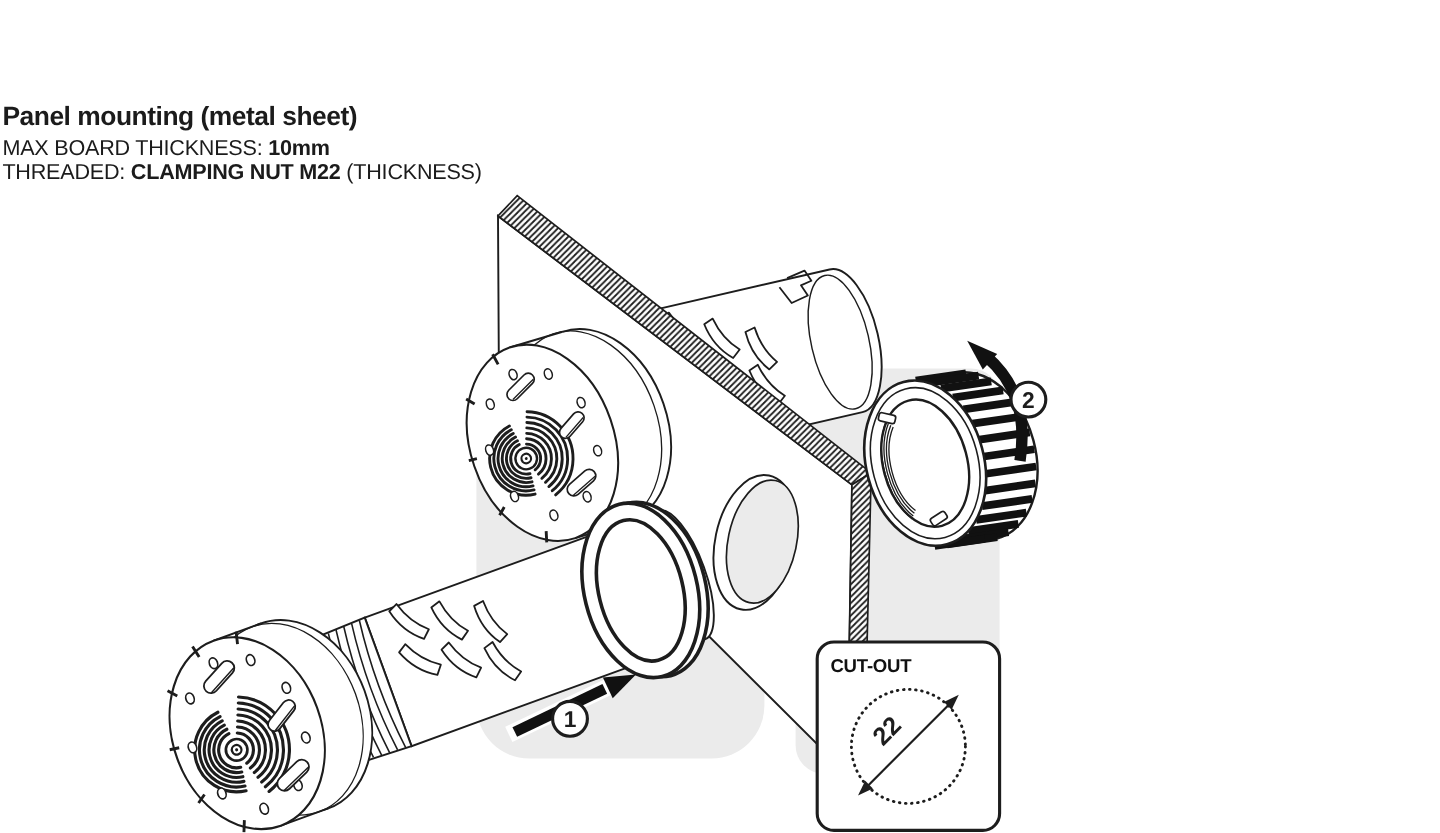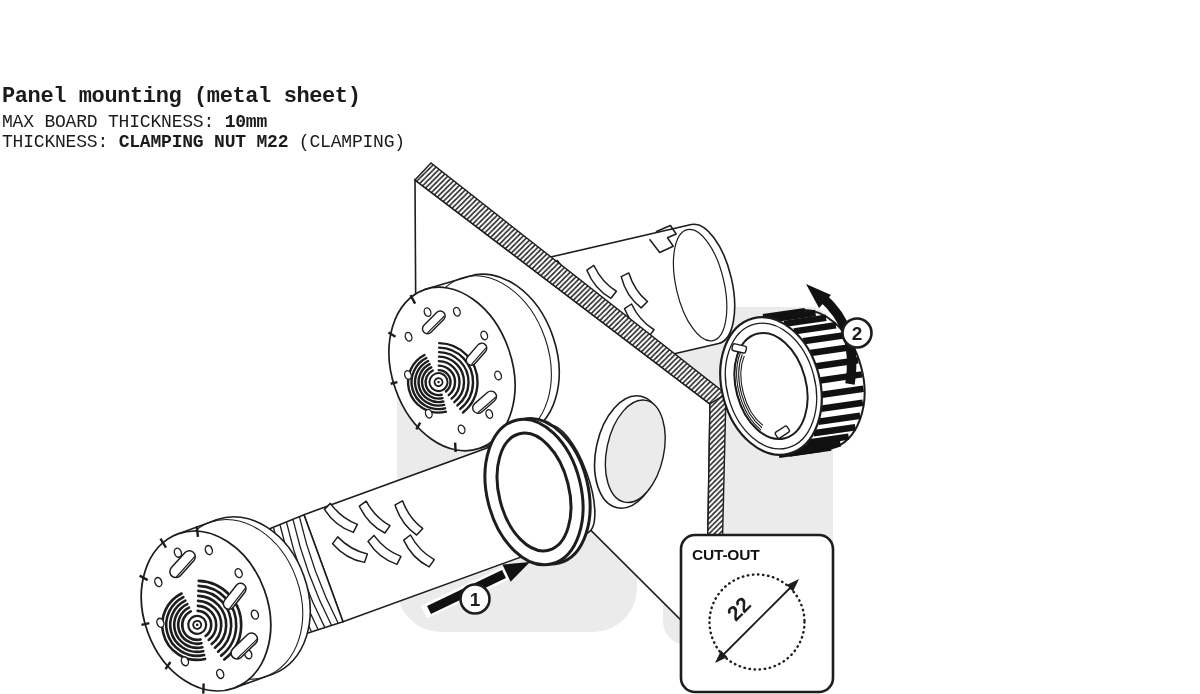--- a/index.html
+++ b/index.html
@@ -1,35 +1,35 @@
 <!DOCTYPE html>
 <html><head>
 <meta charset="utf-8">
 <style>
   html,body{margin:0;padding:0;background:#fff;}
   .page{position:relative;width:1200px;height:694px;background:#fff;overflow:hidden;
         font-family:"Liberation Sans",sans-serif;color:#1b1b1b;}
-  .header{position:absolute;left:2px;top:84px;font-family:Liberation Mono, monospace;}
+  .header{position:absolute;left:2px;top:84px;}
   .title{font-size:22px;font-weight:bold;letter-spacing:-0.4px;margin:0 0 3px 0;}
   .spec{font-size:18px;line-height:20px;letter-spacing:-0.2px;}
   .spec b{font-weight:bold;}
   svg text{font-family:"Liberation Sans",sans-serif;}
   .badge-num{font-size:19px;font-weight:bold;}
   .cutout-title{font-size:15.5px;font-weight:bold;letter-spacing:-0.2px;}
   .dim-label{font-size:21px;font-weight:bold;}
 </style>
 </head>
 <body>
 
 <div class="page">
 
   <div class="header">
     <p class="title">Panel mounting (metal sheet)</p>
     <div class="spec"><span>MAX BOARD THICKNESS: </span><b>10mm</b></div>
-    <div class="spec"><span>THICKNESS: </span><b>CLAMPING NUT M22</b><span> (CLAMPING)</span></div>
+    <div class="spec"><span>THREADED: </span><b>CLAMPING NUT M22</b><span> (THICKNESS)</span></div>
   </div>
 
   <svg width="1200" height="694" viewBox="0 0 1200 694" style="position:absolute;left:0;top:0;">
     <defs>
       <pattern id="hatch" patternUnits="userSpaceOnUse" width="5.2" height="5.2">
         <rect width="5.2" height="5.2" fill="#ffffff"></rect>
         <path d="M0,5.2 L5.2,0 M-1.3,1.3 L1.3,-1.3 M3.9,6.5 L6.5,3.9" stroke="#1d1d1d" stroke-width="1.5"></path>
       </pattern>
       <path id="gill" d="M0,0 Q11,17 29,23 L33,15 Q17,9 6,-6 Z" fill="#ffffff" stroke="#1d1d1d" stroke-width="1.5" stroke-linejoin="round"></path>
       <path id="notch" d="M0,0 l9,14 14,-5 -5,-9 9,-3 -5,-9 -15,5" fill="none" stroke="#1d1d1d" stroke-width="1.5" stroke-linejoin="round"></path>

